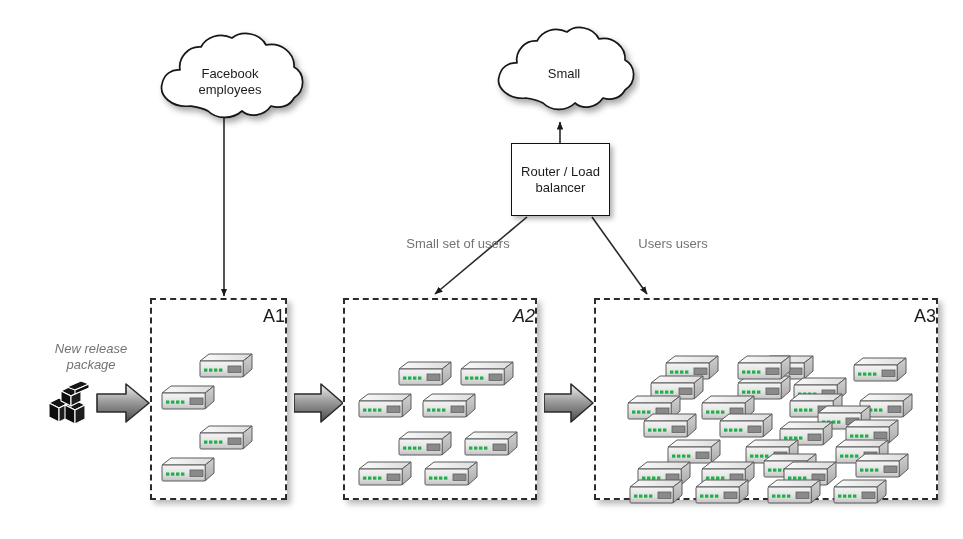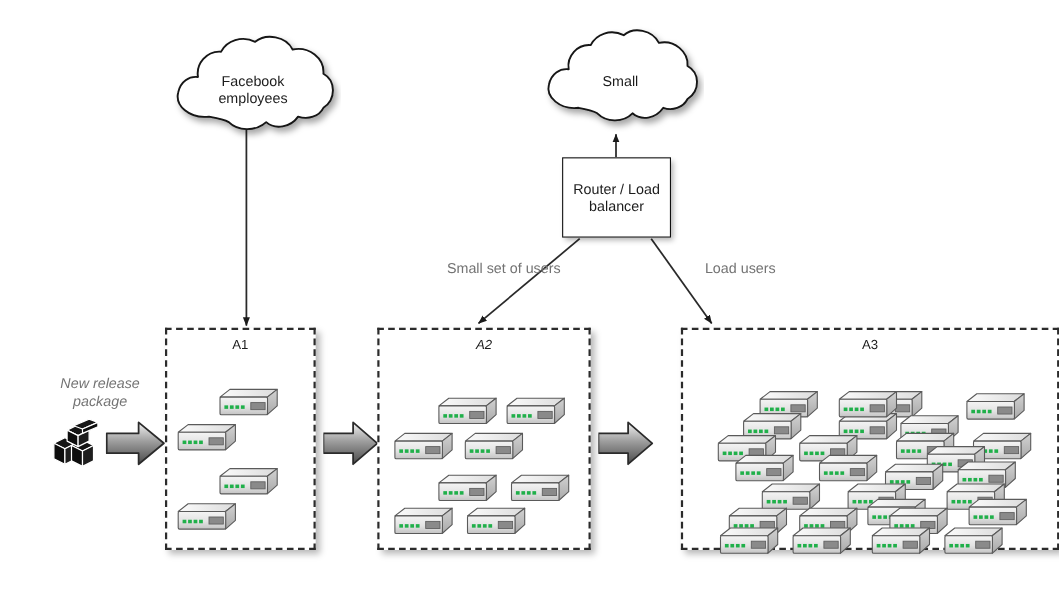--- a/index.html
+++ b/index.html
@@ -70,22 +70,22 @@
     background: #ffffff;
     border: 2px dashed #2b2b2b;
     box-shadow: 4px 4px 6px rgba(0,0,0,0.28);
     box-sizing: border-box;
   }
   .group-title {
     position: absolute;
     top: 6px;
     left: 0;
     width: 100%;
-    text-align: center;
-    font-size: 12px;
+    text-align: right;
+    font-size: 18px;
     color: #1c1c1c;
   }
 
   
   .server { position: absolute; width: 56px; height: 27px; }
   .server svg { display: block; }
 
   
   #connectors {
     position: absolute;
@@ -165,21 +165,21 @@
     </svg>
     <div class="cloud-text" style="top:44px;">Small</div>
   </div>
 
   <div class="router-box" style="left:511px; top:143px; width:99px; height:73px;">
     <div class="rtext">Router / Load
 balancer</div>
   </div>
 
   <div class="label" style="left:383px; top:236px; width:150px;">Small set of users</div>
-  <div class="label" style="left:618px; top:236px; width:110px;">Load users</div>
+  <div class="label" style="left:618px; top:236px; width:110px;">Users users</div>
 
   <div class="label" style="left:36px; top:341px; width:110px;font-style:italic;">New release
 package</div>
 
   <div class="package" style="left:47px; top:381px; width:50px; height:46px;">
     <svg width="50" height="46" viewBox="0 0 50 46" xmlns="http://www.w3.org/2000/svg">
       <g stroke="#ffffff" stroke-width="1.1" stroke-linejoin="round">
 
         <path d="M2,22 L12,17 L22,22 L12,27 Z" fill="#141414"></path>
         <path d="M2,22 L2,36 L12,41 L12,27 Z" fill="#0d0d0d"></path>
@@ -615,21 +615,21 @@
       <rect x="11" y="16.5" width="3.4" height="3.2"></rect>
       <rect x="16" y="16.5" width="3.4" height="3.2"></rect>
       <rect x="21" y="16.5" width="3.4" height="3.2"></rect>
     </g>
     <rect x="30" y="14" width="13" height="6.4" fill="#8a8a8a" stroke="#5f5f5f" stroke-width="0.8"></rect>
   </svg>
         </div>
       </div>
   </div>
 
-  <div class="group-box" style="left:619px; top:298px; width:344px; height:202px;">
+  <div class="group-box" style="left:594px; top:298px; width:344px; height:202px;">
     <div class="group-title">A3</div>
     <div class="servers">
         <div class="server" style="left: 68px; top: 54px; z-index: 100;">
   <svg width="56" height="27" viewBox="0 0 56 27" xmlns="http://www.w3.org/2000/svg">
     <defs>
       <linearGradient id="sg12f" x1="0" y1="0" x2="0" y2="1">
         <stop offset="0%" stop-color="#f4f4f4"></stop>
         <stop offset="55%" stop-color="#e3e3e3"></stop>
         <stop offset="100%" stop-color="#c4c4c4"></stop>
       </linearGradient>

